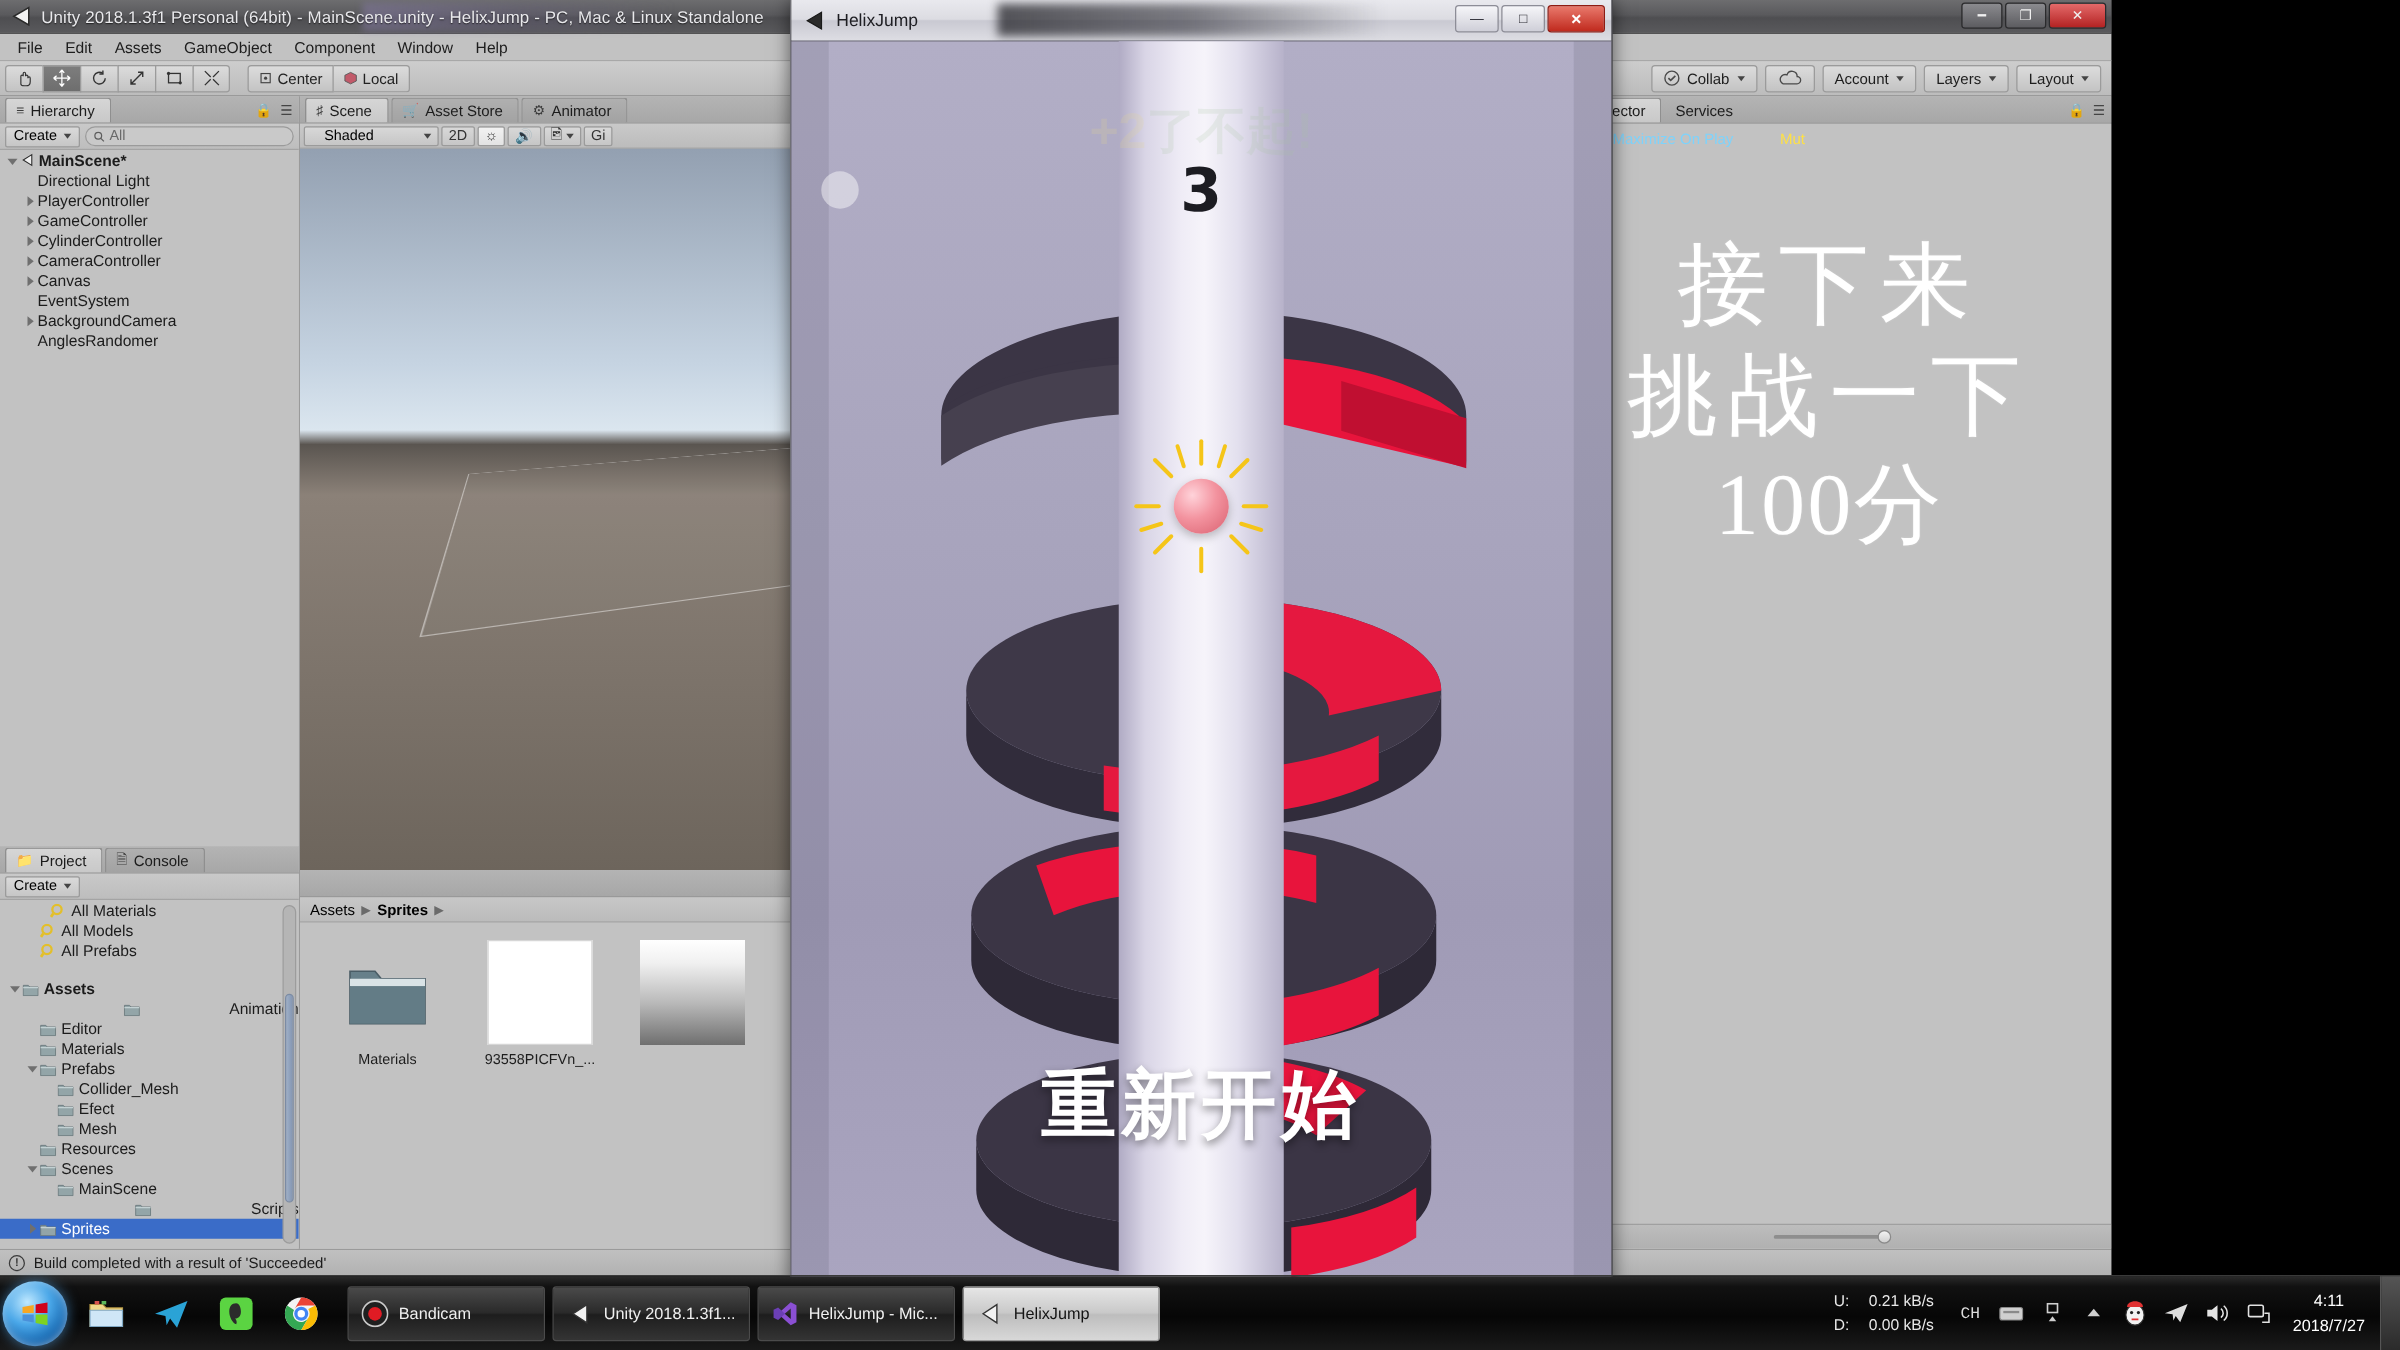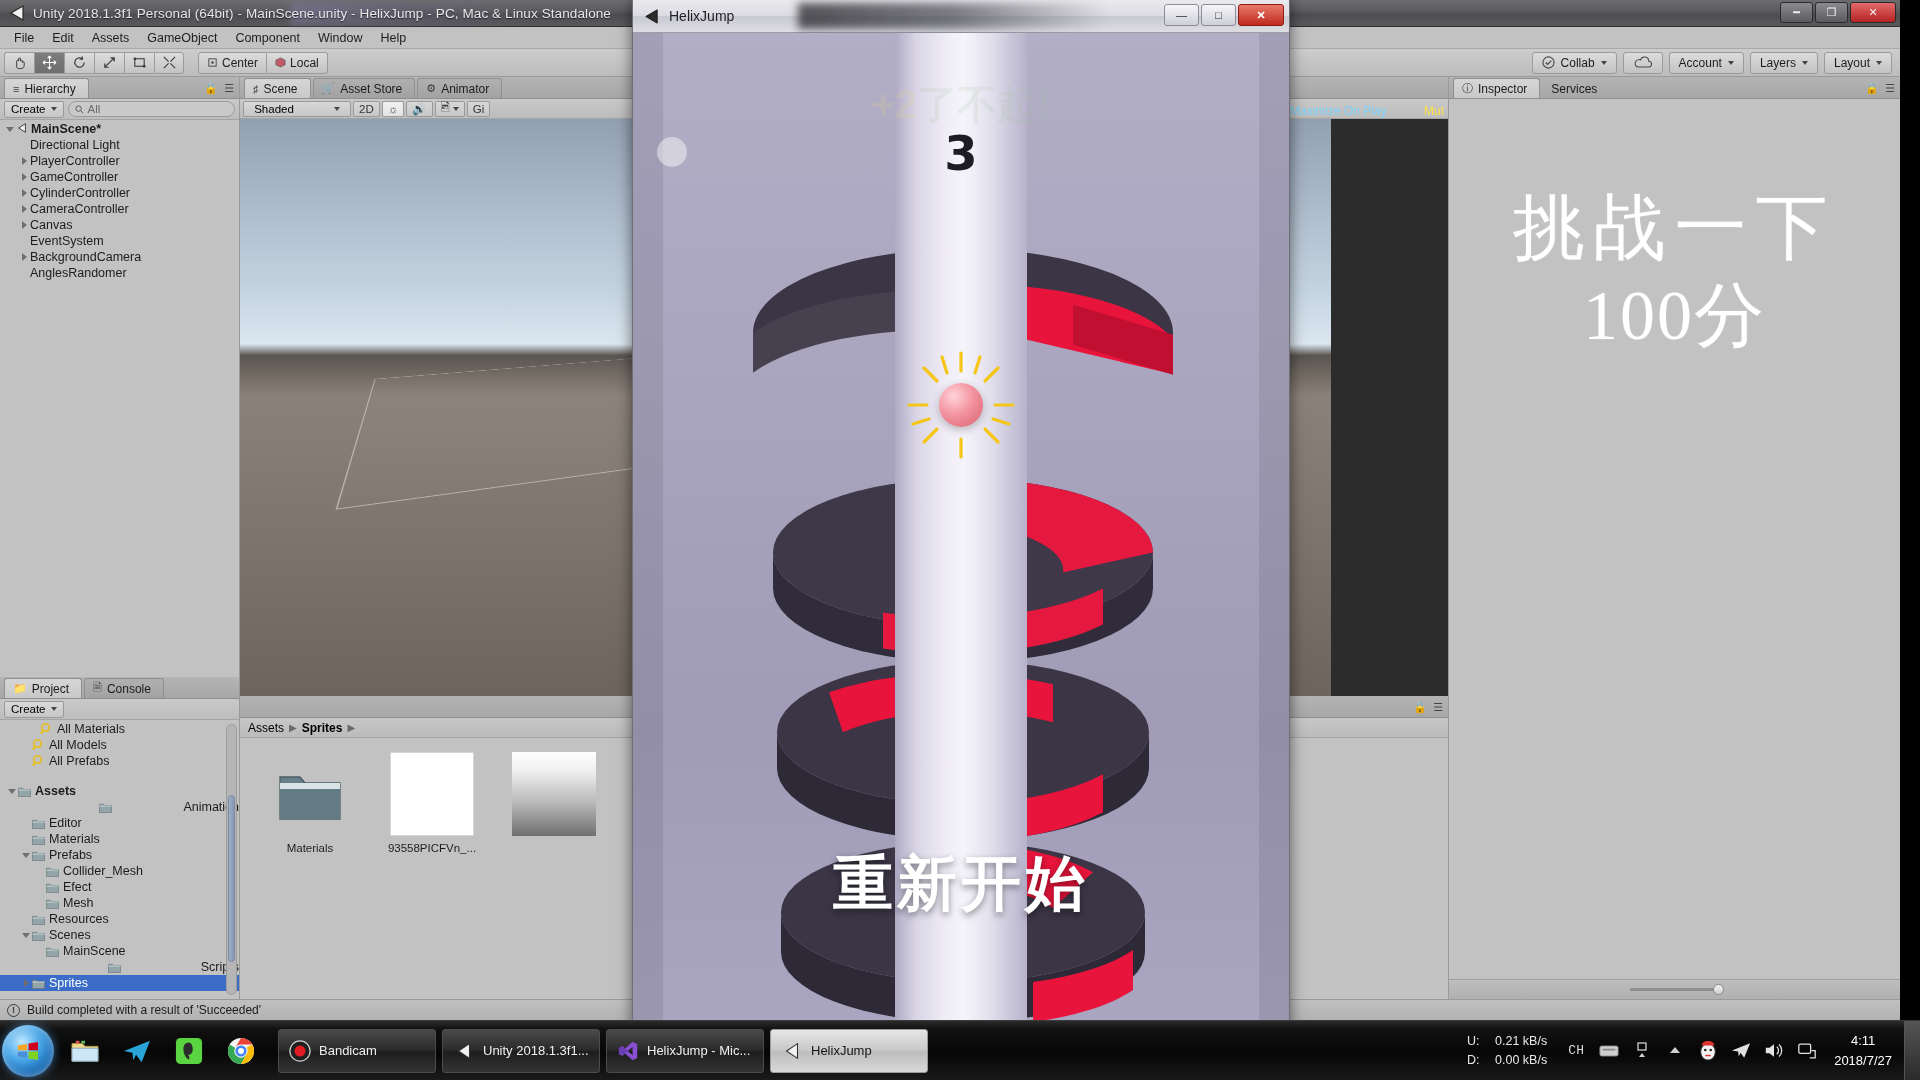--- a/index.html
+++ b/index.html
@@ -8,21 +8,21 @@
     width:1920px; height:1080px; overflow:hidden;
     background:#000;
     font-family:"Liberation Sans", sans-serif;
     font-size:12px;
     -webkit-font-smoothing:antialiased;
   }
   #root { position:relative; width:1920px; height:1080px; }
 
   
   #unity-window{
-    position:absolute; left:0; top:0; width:1900px; height:1020px;
+    position:absolute; left:0; top:0; width:1689px; height:1020px;
     background:#c2c2c2;
     display:flex; flex-direction:column;
   }
   
   .uw-titlebar{
     height:27px; flex:0 0 27px;
     background:linear-gradient(180deg,#6d6d6f 0%,#5a5a5d 45%,#4e4e51 55%,#59595c 100%);
     display:flex; align-items:center; position:relative;
     border-bottom:1px solid #2f2f31;
   }
@@ -714,21 +714,21 @@
             <span>Asset Store</span>
           </div>
           <div class="ptab">
             <span class="ic">⚙</span>
             <span>Animator</span>
           </div>
         </div>
 
         <div class="panel">
           <div class="scene-toolbar">
-            <div class="sdrop" style="width:108px;justify-content:center;gap:40px;">
+            <div class="sdrop" style="width:108px;justify-content:flex-end;gap:40px;">
               <span>Shaded</span>
               <span class="caret"></span>
             </div>
             <div class="sbtn">
                 <span>2D</span>
               </div>
             <div class="sbtn on">
                 <span>☼</span>
               </div>
             <div class="sbtn">
@@ -801,20 +801,21 @@
           <div class="ptab" style="background:transparent;border-color:transparent;">
             <span>Services</span>
           </div>
           <div class="strip-right">
             <span>🔒</span>
             <span>☰</span>
           </div>
         </div>
         <div class="insp-body">
           <div class="cn-overlay">
+            <div class="cn-l1">接下来</div>
             <div class="cn-l2">挑战一下</div>
             <div class="cn-l3">100分</div>
           </div>
           <div class="insp-foot">
             <div class="insp-slider">
                 <div class="knob"></div>
               </div>
           </div>
         </div>
       </div>

